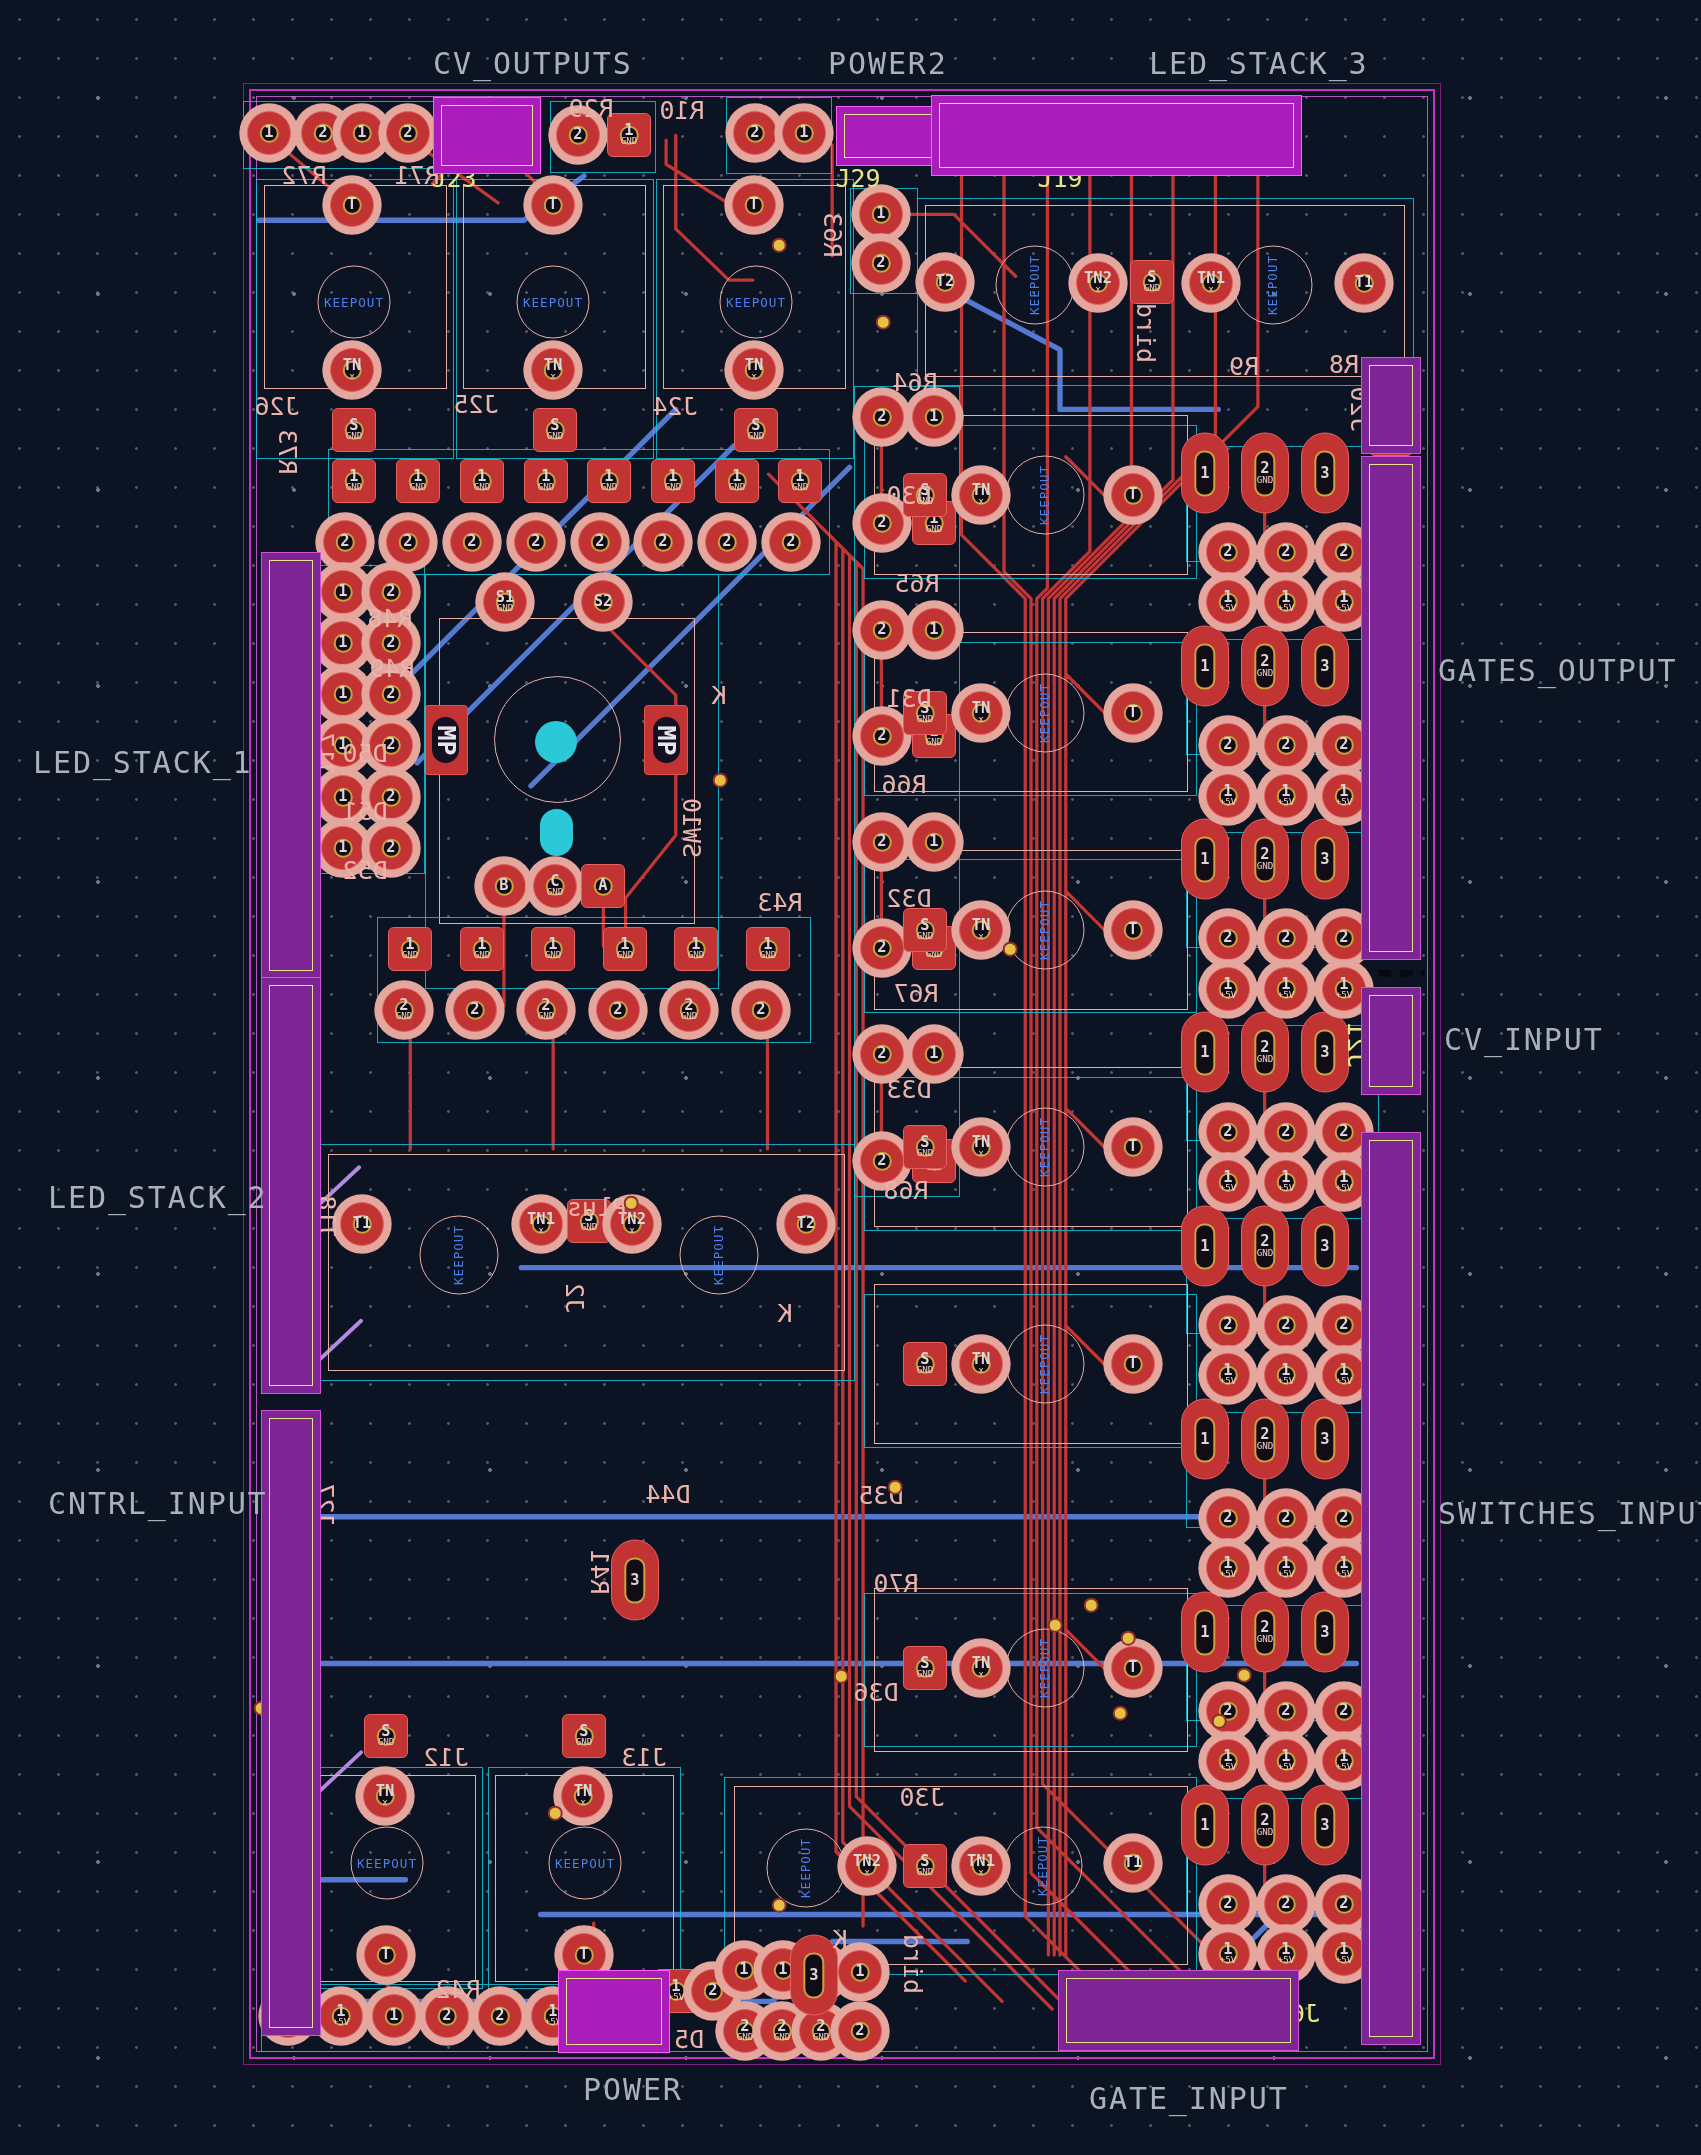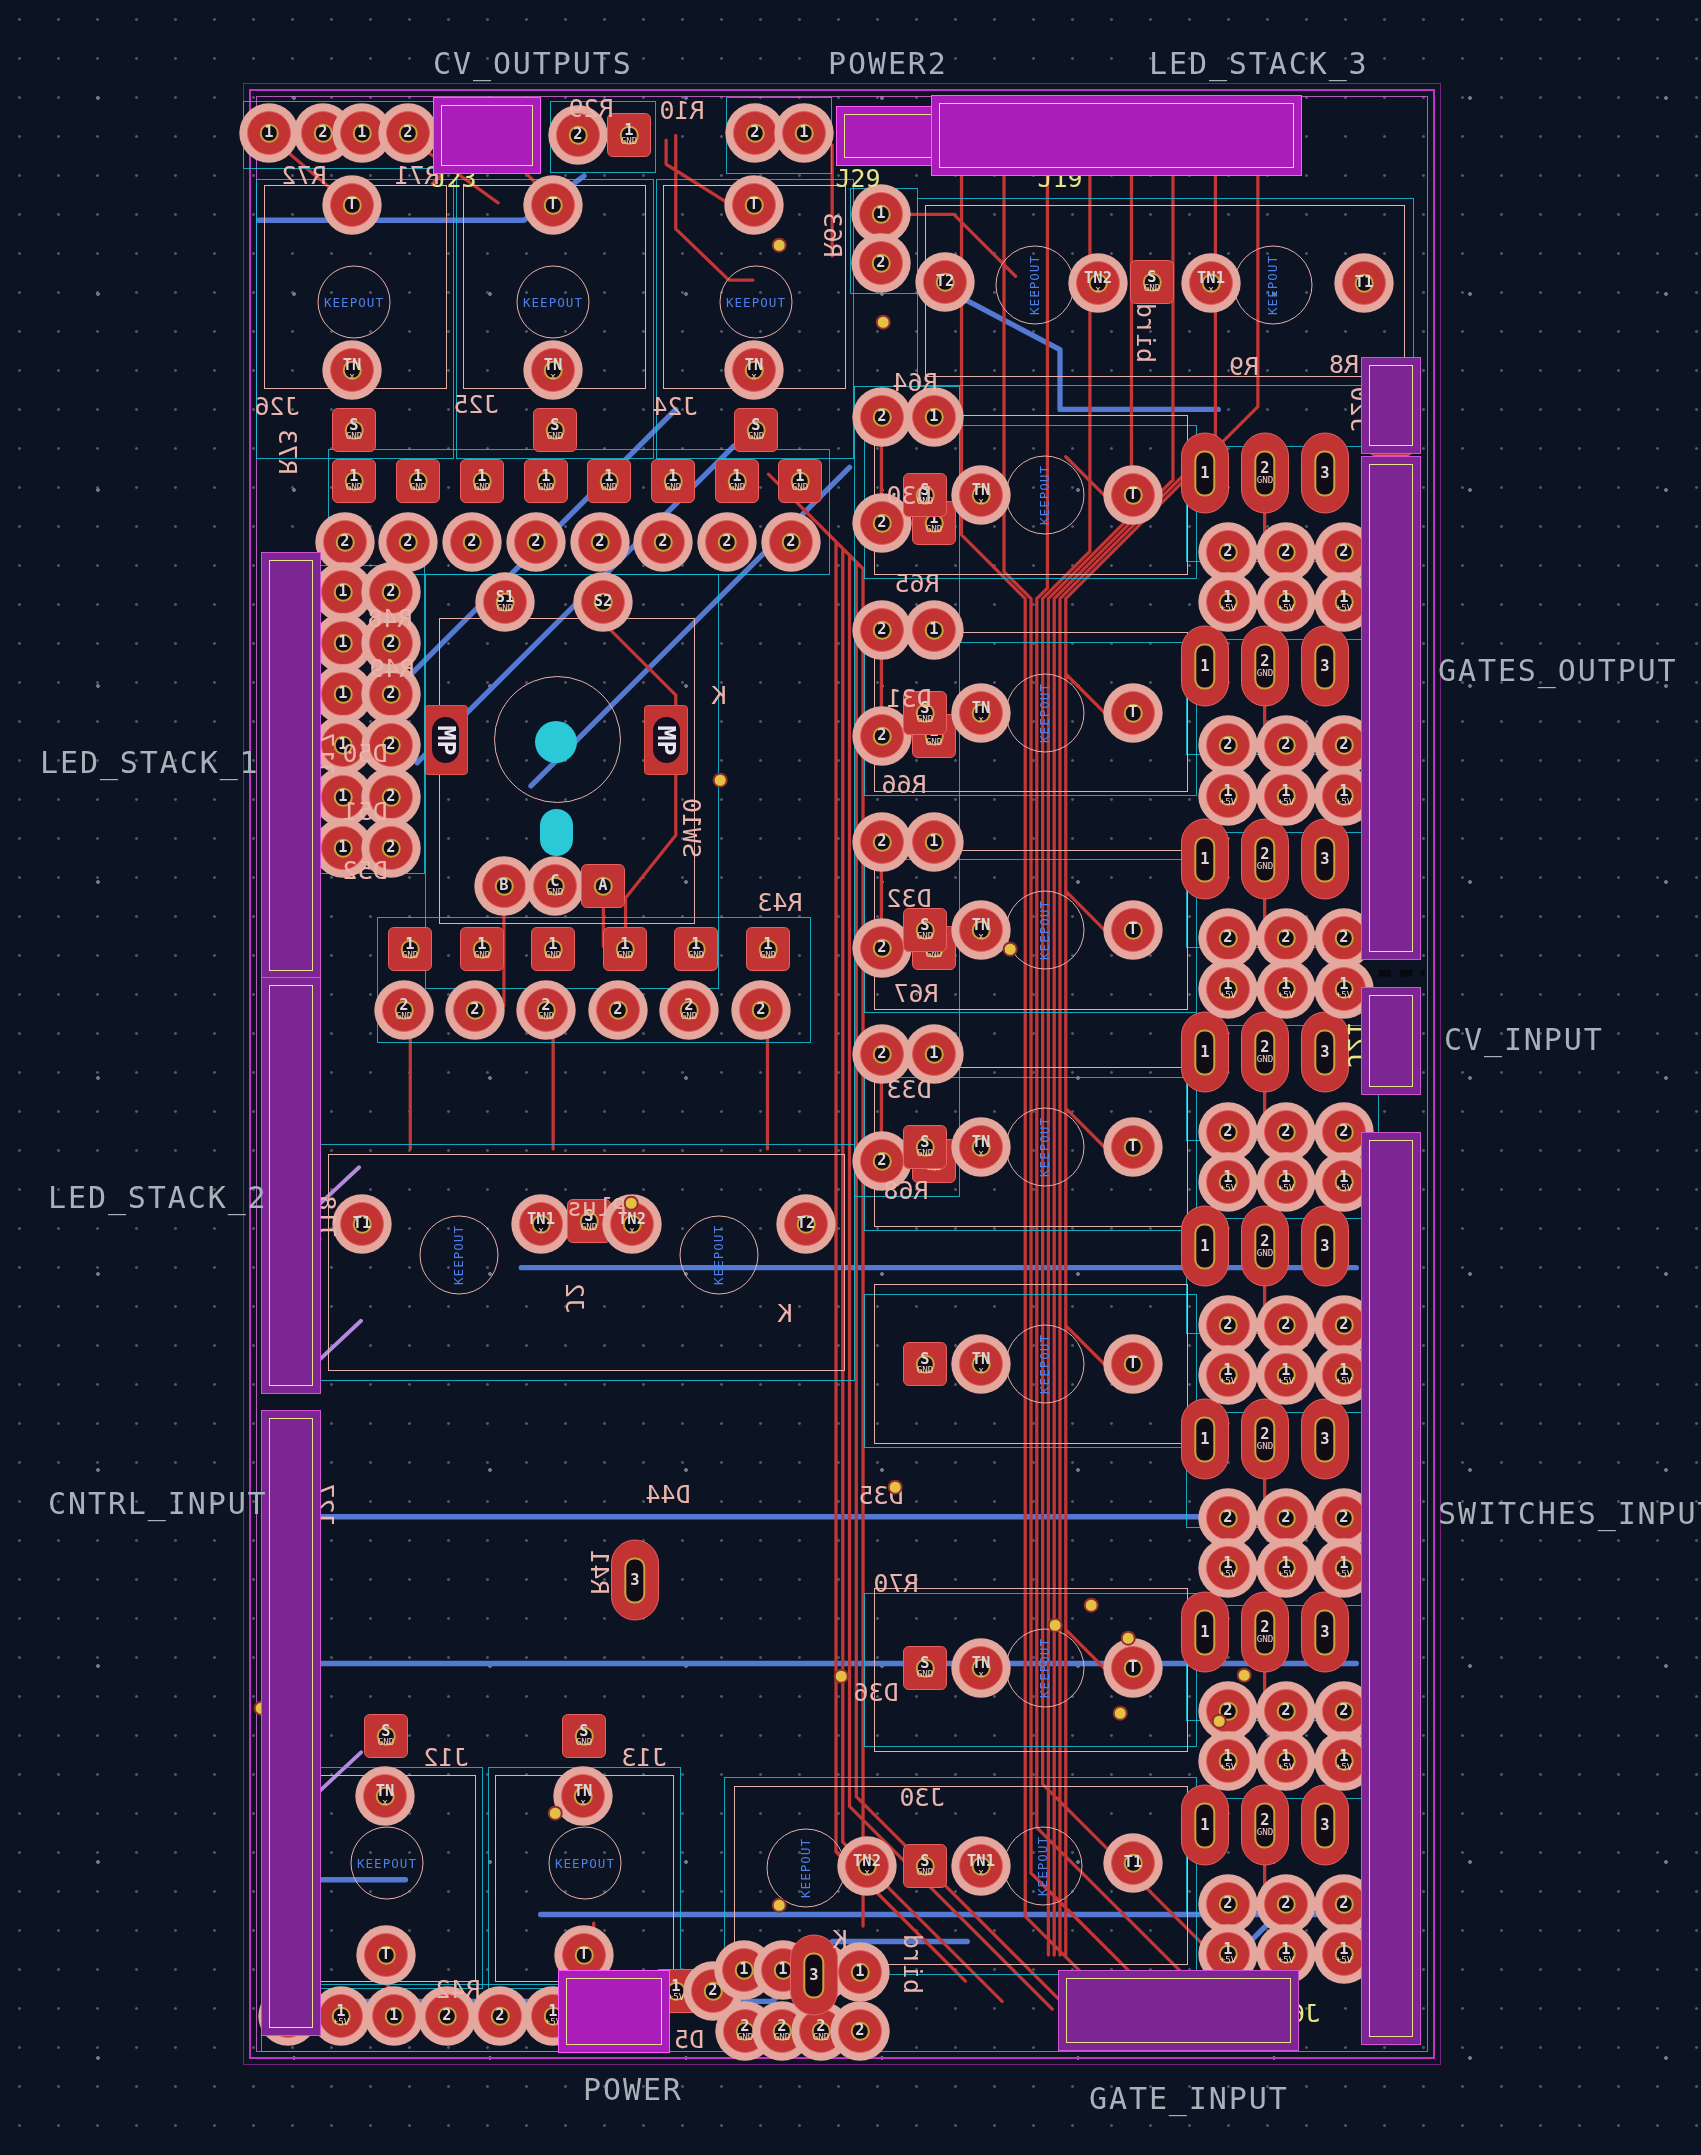--- a/index.html
+++ b/index.html
@@ -1230,19 +1230,19 @@
       <div class="bign" style="left: 886px; top: 137px;">2</div>
       <div class="bign" style="left: 611px; top: 2010px;">2</div>
     </div>
 
   <div class="exlabel" style="left:433px;top:46px">CV_OUTPUTS</div>
   <div class="exlabel" style="left:828px;top:46px">POWER2</div>
   <div class="exlabel" style="left:1149px;top:46px">LED_STACK_3</div>
   <div class="exlabel" style="left:1438px;top:653px">GATES_OUTPUT</div>
   <div class="exlabel" style="left:1444px;top:1022px">CV_INPUT</div>
   <div class="exlabel" style="left:1438px;top:1496px">SWITCHES_INPUT</div>
-  <div class="exlabel" style="left:40px;top:745px">LED_STACK_1</div>
+  <div class="exlabel" style="left:33px;top:745px">LED_STACK_1</div>
   <div class="exlabel" style="left:48px;top:1180px">LED_STACK_2</div>
   <div class="exlabel" style="left:48px;top:1486px">CNTRL_INPUT</div>
   <div class="exlabel" style="left:583px;top:2072px">POWER</div>
   <div class="exlabel" style="left:1089px;top:2081px">GATE_INPUT</div>
 </div>
 
 
 </body></html>

